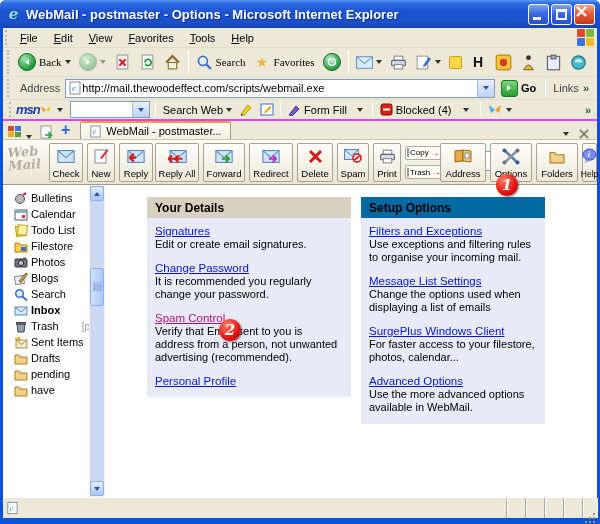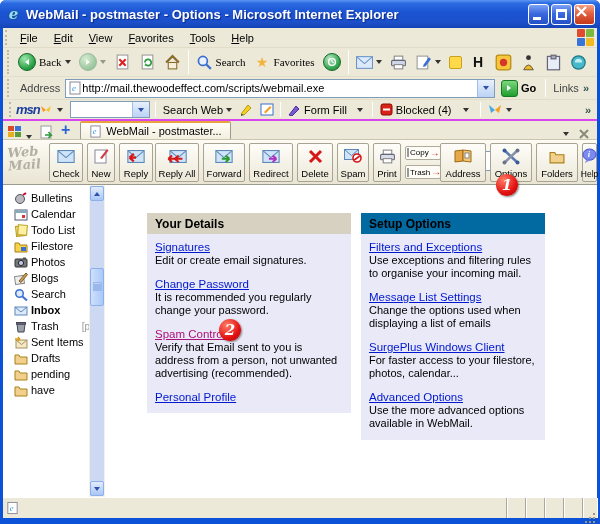--- a/index.html
+++ b/index.html
@@ -99,21 +99,21 @@
   .sbtn { position:absolute; left:0; width:14px; height:15px; background:linear-gradient(180deg,#e2ecfe,#aac6f6); border:1px solid #8cb0ea; border-radius:2px;
     display:flex; align-items:center; justify-content:center; }
   .sbtn .tri-up { width:0;height:0;border-left:3px solid transparent;border-right:3px solid transparent;border-bottom:4px solid #2b52a8; }
   .sbtn .tri-dn { width:0;height:0;border-left:3px solid transparent;border-right:3px solid transparent;border-top:4px solid #2b52a8; }
   .sthumb { position:absolute; left:0; top:82px; width:14px; height:38px; border-radius:2px;
     background:linear-gradient(90deg,#cfe0fb,#aac8f8); border:1px solid #8cb0ea; }
   .sthumb::after { content:""; position:absolute; left:3px; top:14px; width:7px; height:1px;
     box-shadow:0 0 0 1px #9ab8ec, 0 3px 0 1px #9ab8ec, 0 6px 0 1px #9ab8ec; }
 
   .main { position:absolute; left:102px; top:0; width:492px; height:312px; background:#fff; }
-  .secbox { position:absolute; top:28px; }
+  .secbox { position:absolute; top:12px; }
   .sec-head { height:21px; font-weight:bold; font-size:12px; padding:4px 0 0 8px; color:#000; }
   .sec-body { padding:7px 8px 10px 8px; }
   .entry { margin-bottom:11px; }
   .entry:last-child { margin-bottom:0; }
   .lnk { text-decoration:underline; cursor:pointer; display:inline; font-size:11.5px; }
   .desc { font-size:11px; line-height:13px; margin-top:1px; }
 
   
   .callout { position:absolute; width:22px; height:22px; border-radius:50%;
     background:radial-gradient(circle at 35% 28%,#ff7d66,#e31212 60%,#a80202);

